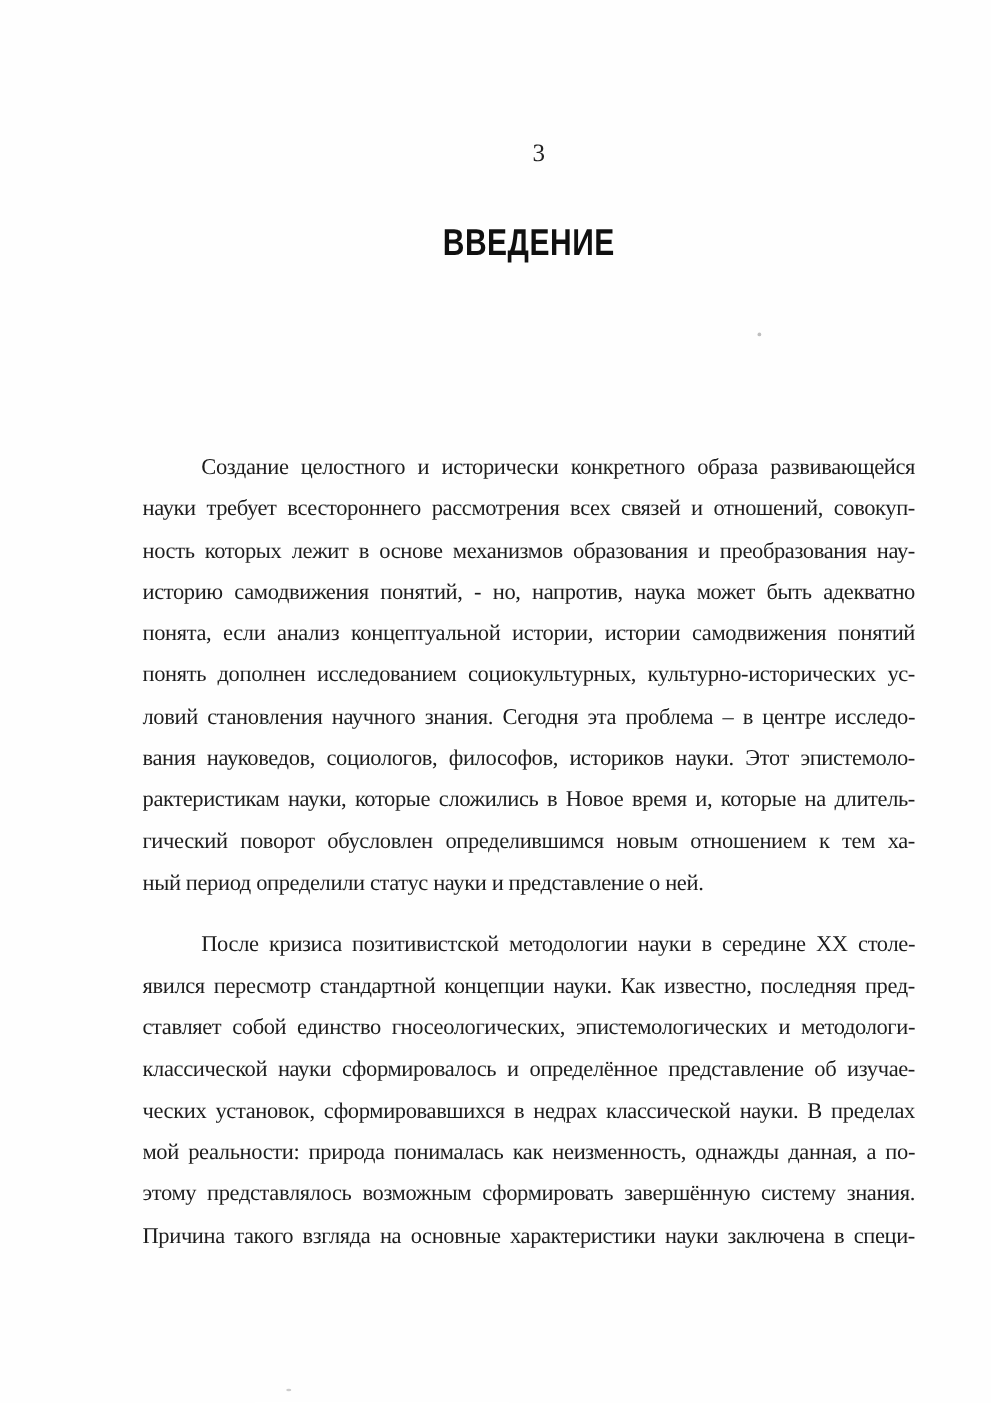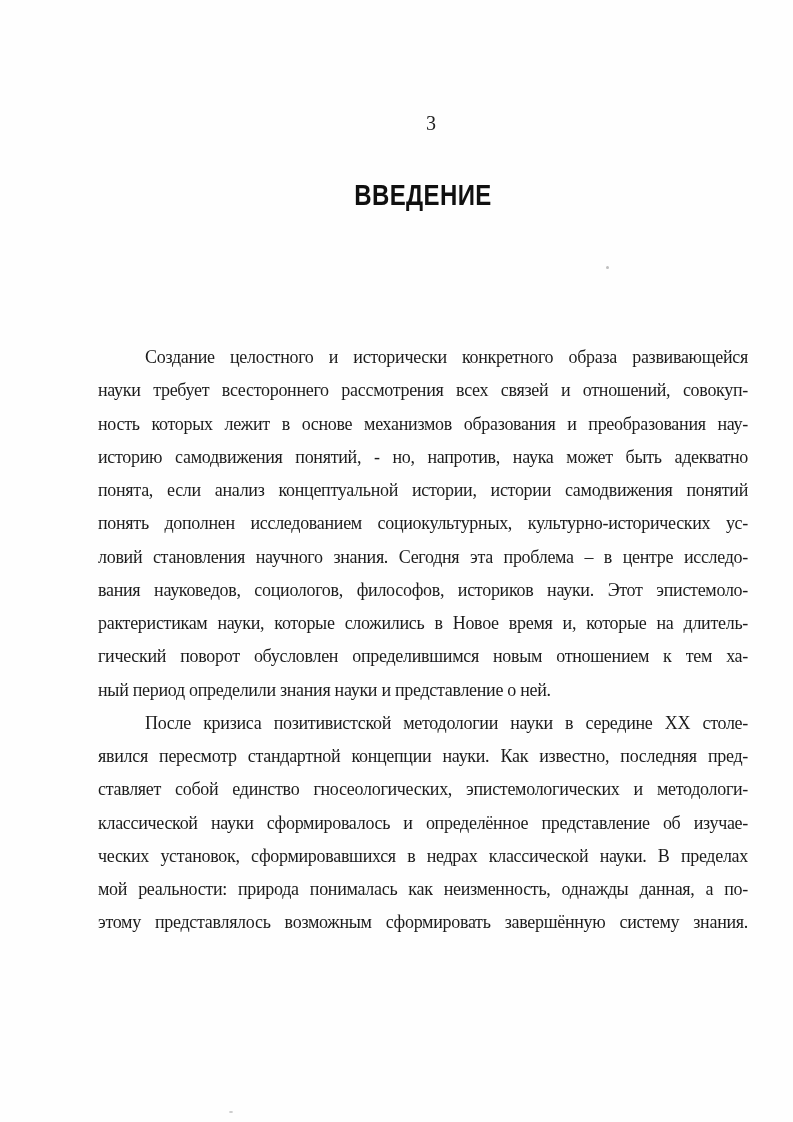--- a/index.html
+++ b/index.html
@@ -43,21 +43,21 @@
   .body-text {
     position: absolute;
     top: 341px;
     left: 98px;
     width: 650px;
     font-size: 18px;
     line-height: 33.25px;
     letter-spacing: -0.3px;
     color: #1c1c1c;
   }
-  .paragraph { margin: 0; }
+  .paragraph { margin: 16px; }
   .line {
     text-align: justify;
     text-align-last: justify;
     height: 33.25px;
     overflow: hidden;
   }
   .line.first { text-indent: 47px; }
   .line.last { text-align-last: left; }
   .speck {
     position: absolute;
@@ -85,27 +85,28 @@
         <div class="line first">Создание целостного и исторически конкретного образа развивающейся</div>
         <div class="line">науки требует всестороннего рассмотрения всех связей и отношений, совокуп-</div>
         <div class="line">ность которых лежит в основе механизмов образования и преобразования нау-</div>
         <div class="line">историю самодвижения понятий, - но, напротив, наука может быть адекватно</div>
         <div class="line">понята, если анализ концептуальной истории, истории самодвижения понятий</div>
         <div class="line">понять дополнен исследованием социокультурных, культурно-исторических ус-</div>
         <div class="line">ловий становления научного знания. Сегодня эта проблема – в центре исследо-</div>
         <div class="line">вания науковедов, социологов, философов, историков науки. Этот эпистемоло-</div>
         <div class="line">рактеристикам науки, которые сложились в Новое время и, которые на длитель-</div>
         <div class="line">гический поворот обусловлен определившимся новым отношением к тем ха-</div>
-        <div class="line last">ный период определили знания науки и представление о ней.</div>
+        <div class="line last">ный период определили статус науки и представление о ней.</div>
       </div>
       <div class="paragraph">
         <div class="line first">После кризиса позитивистской методологии науки в середине XX столе-</div>
         <div class="line">явился пересмотр стандартной концепции науки. Как известно, последняя пред-</div>
         <div class="line">ставляет собой единство гносеологических, эпистемологических и методологи-</div>
         <div class="line">классической науки сформировалось и определённое представление об изучае-</div>
         <div class="line">ческих установок, сформировавшихся в недрах классической науки. В пределах</div>
         <div class="line">мой реальности: природа понималась как неизменность, однажды данная, а по-</div>
         <div class="line">этому представлялось возможным сформировать завершённую систему знания.</div>
+        <div class="line">Причина такого взгляда на основные характеристики науки заключена в специ-</div>
       </div>
     </div>
   <div class="speck speck-1"></div>
   <div class="speck speck-2"></div>
 </div>
 
 </body></html>

